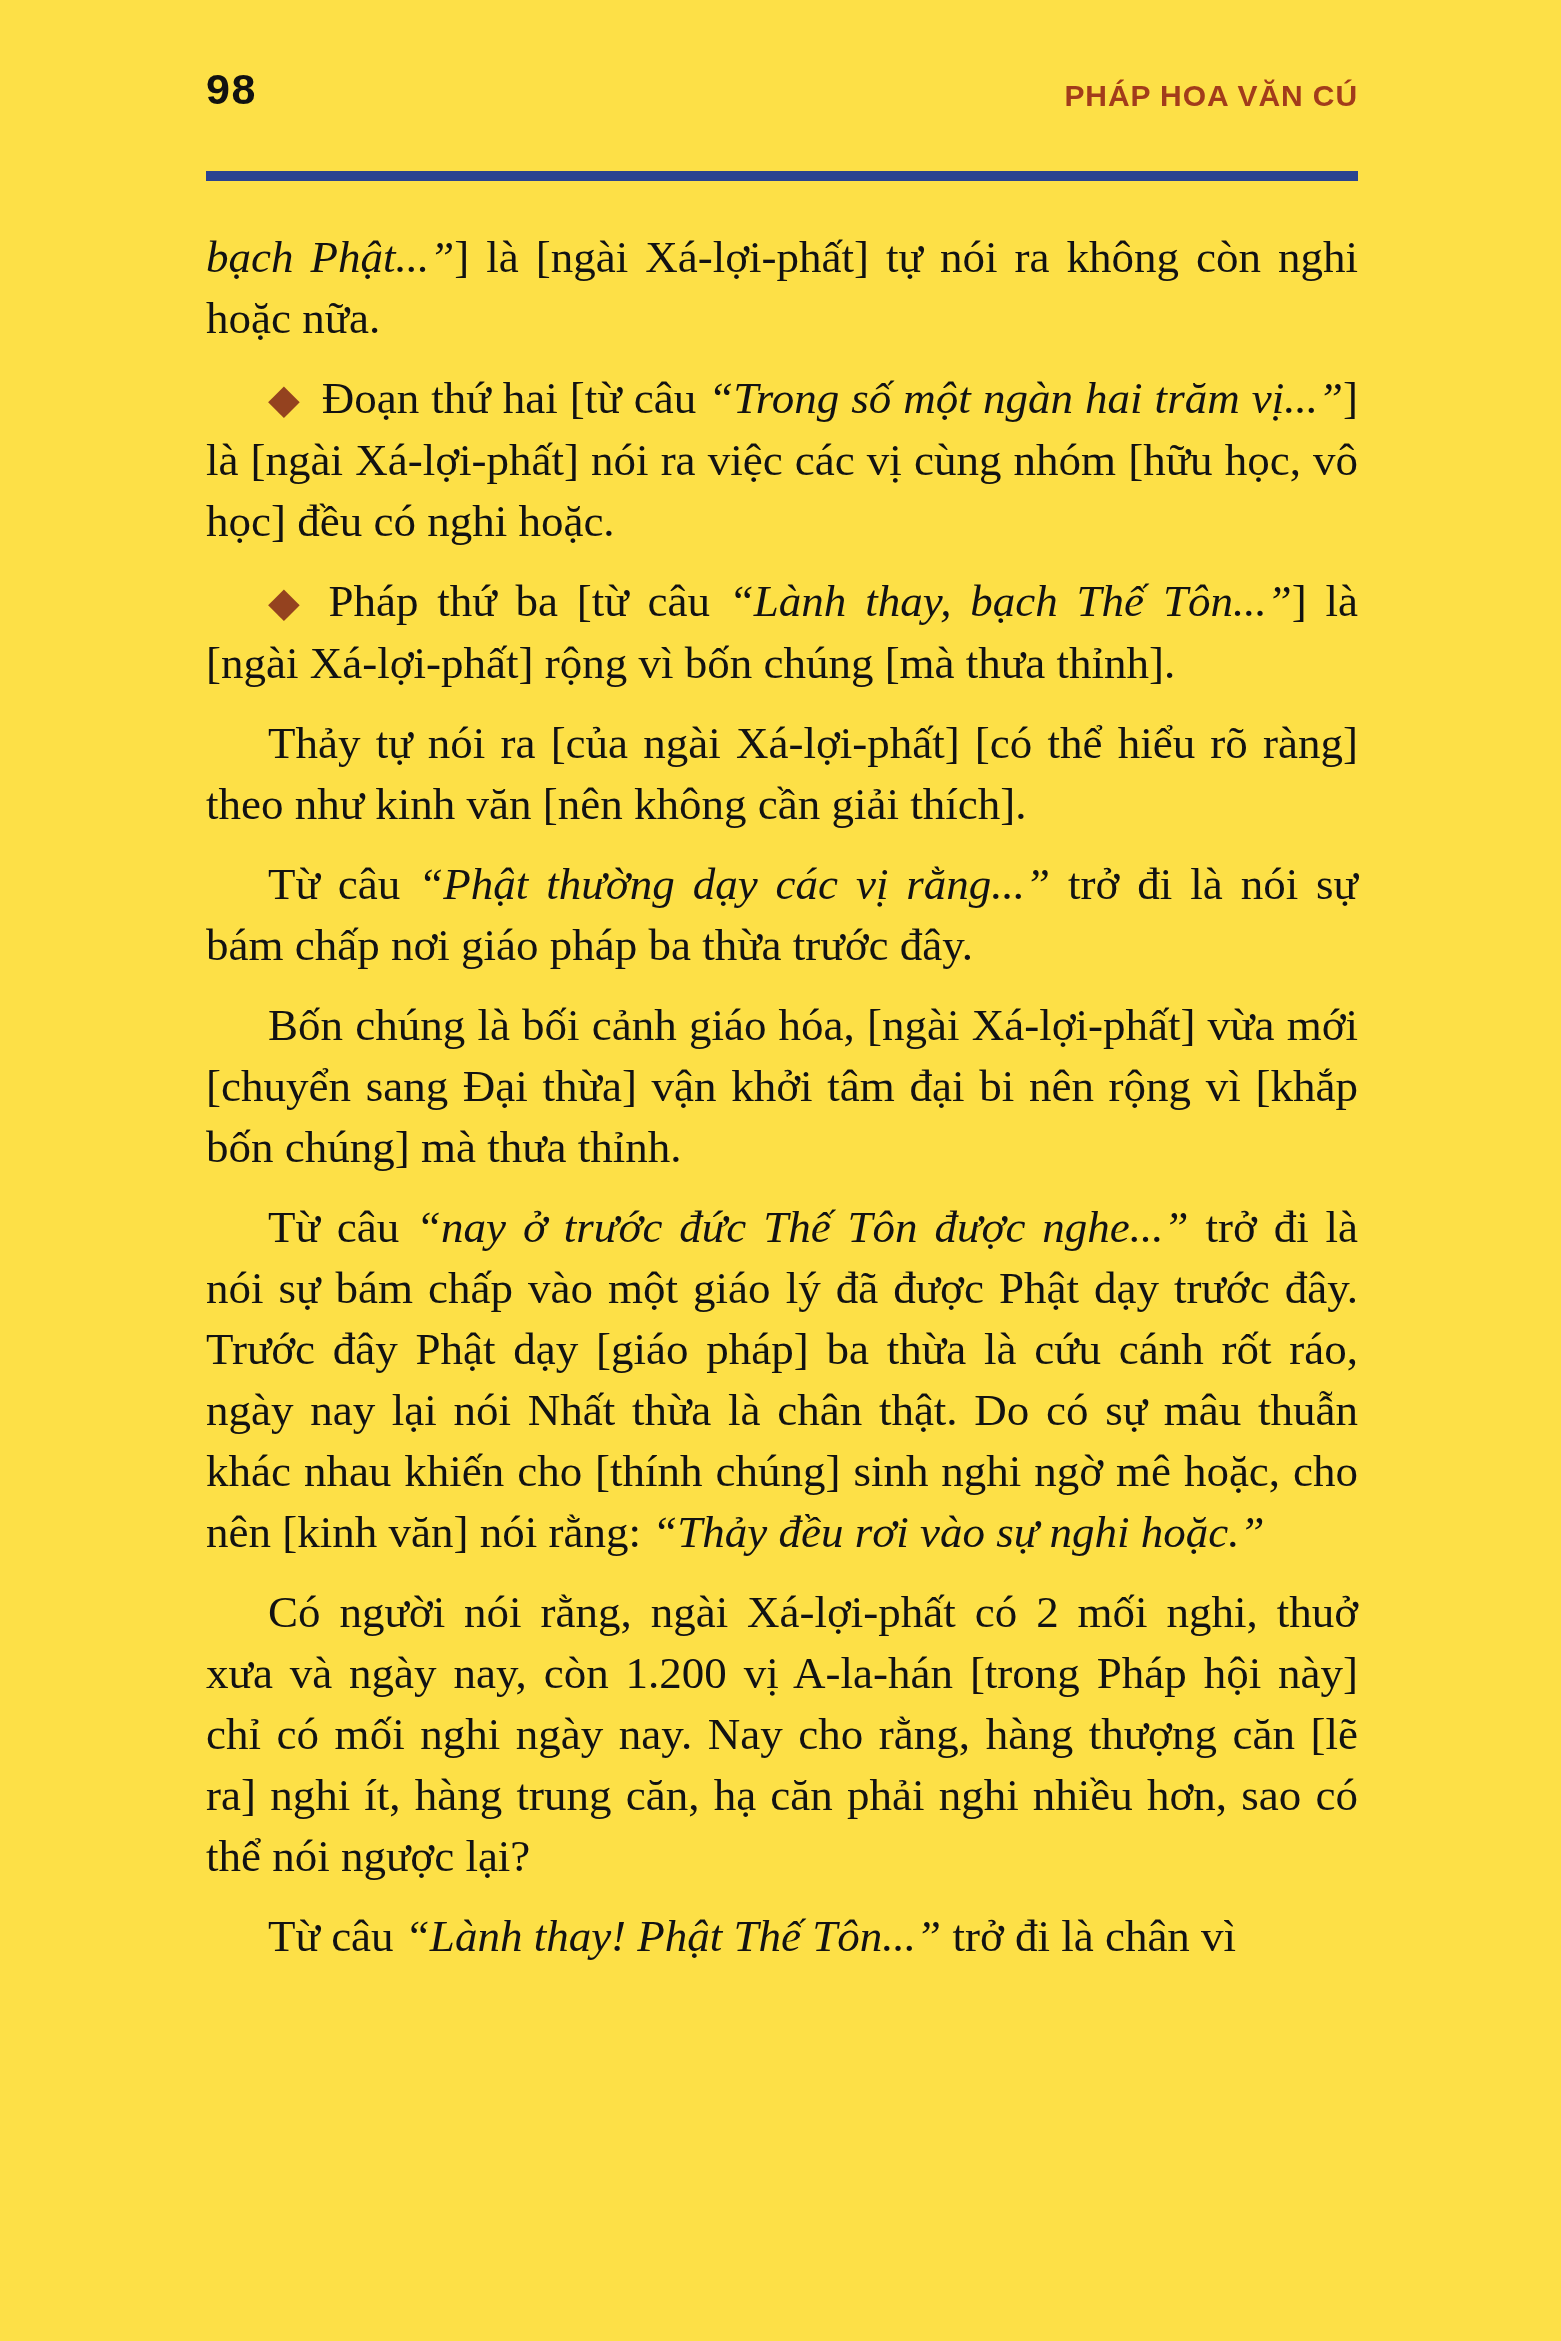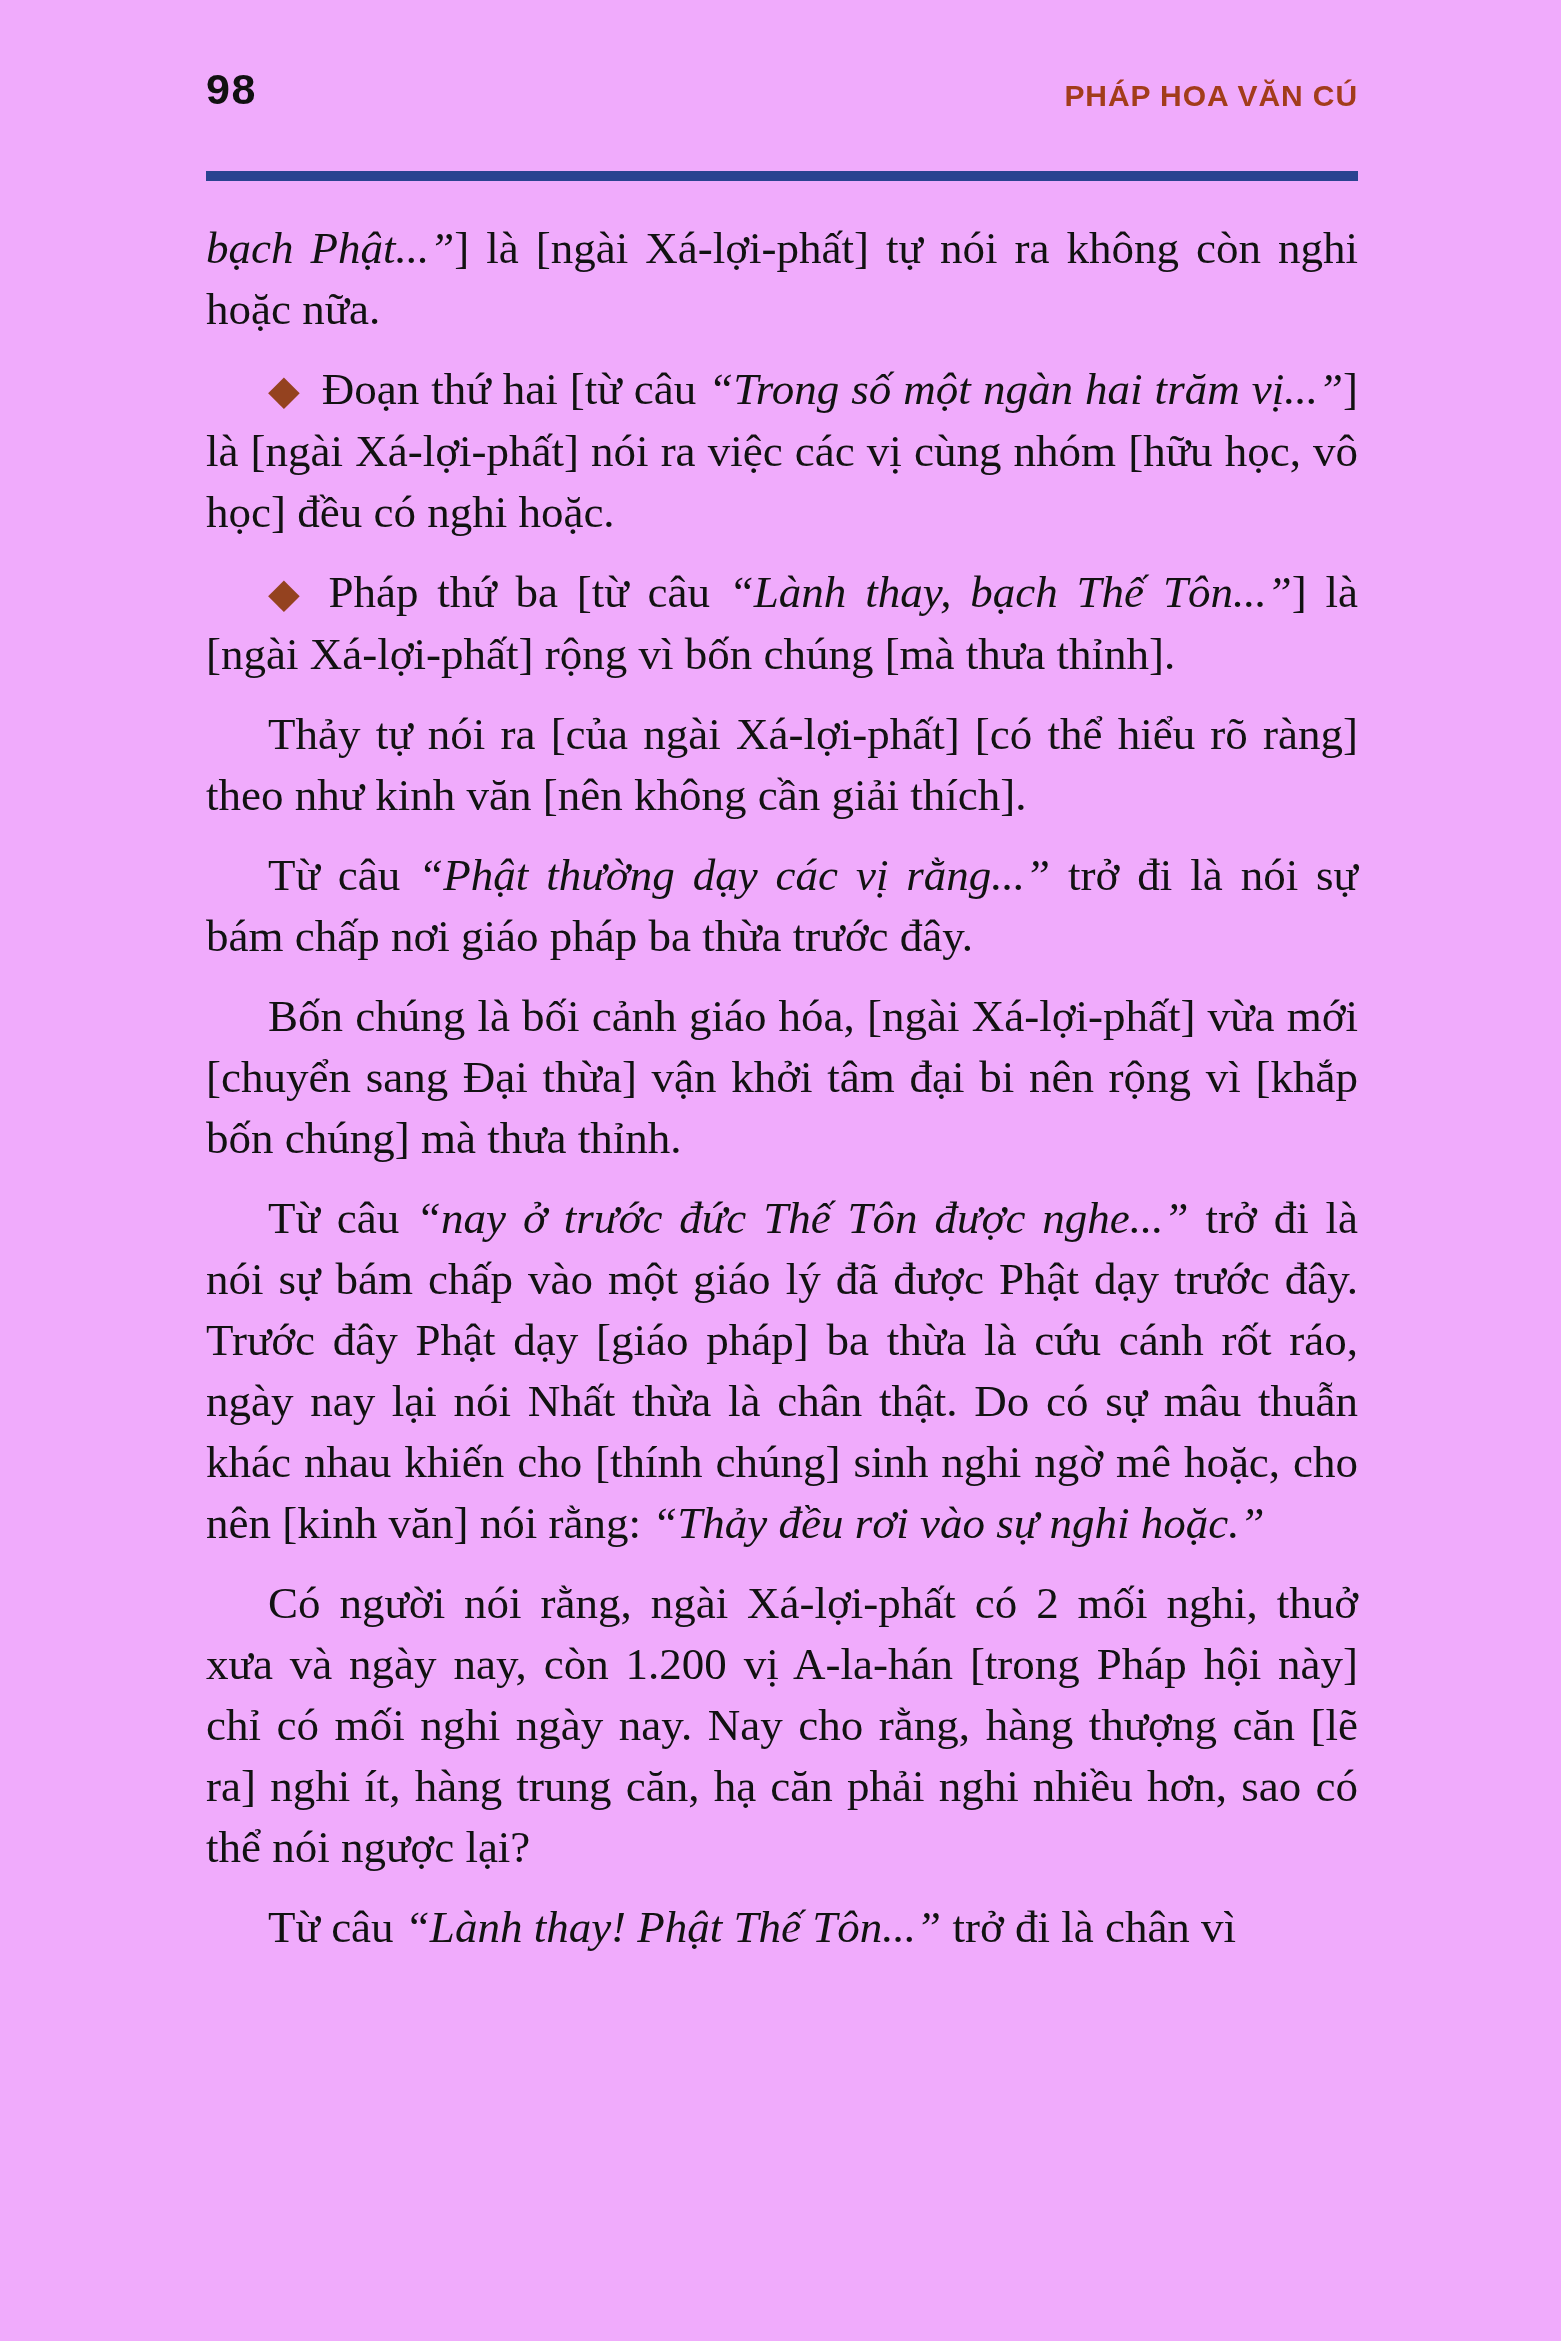--- a/index.html
+++ b/index.html
@@ -1,20 +1,20 @@
 <!DOCTYPE html>
 <html lang="vi" style="font-size:14px"><head>
 <meta charset="utf-8">
 <style>
   html, body { margin: 0; padding: 0; background: #e8e8e8; }
   .page {
     position: relative;
     width: 1561px;
     height: 2342px;
-    background: #f0abfc;
+    background: #fde047;
     overflow: hidden;
     font-family: "Liberation Serif", serif;
     color: var(--body-text, #121212);
   }
   .header-row {
     position: absolute;
     left: 206px;
     width: 1152px;
     top: 68px;
     display: flex;
@@ -41,21 +41,21 @@
     position: absolute;
     left: 206px;
     width: 1152px;
     top: 171px;
     height: 9.5px;
     background: var(--rule-navy, #2A4390);
   }
   .content {
     position: absolute;
     left: 206px;
-    top: 218px;
+    top: 227px;
     width: 1152px;
   }
   .content p {
     margin: 0 0 19px 0;
     font-size: 45px;
     line-height: 61px;
     text-align: justify;
     text-indent: 62px;
   }
   .content p.flush { text-indent: 0; }

